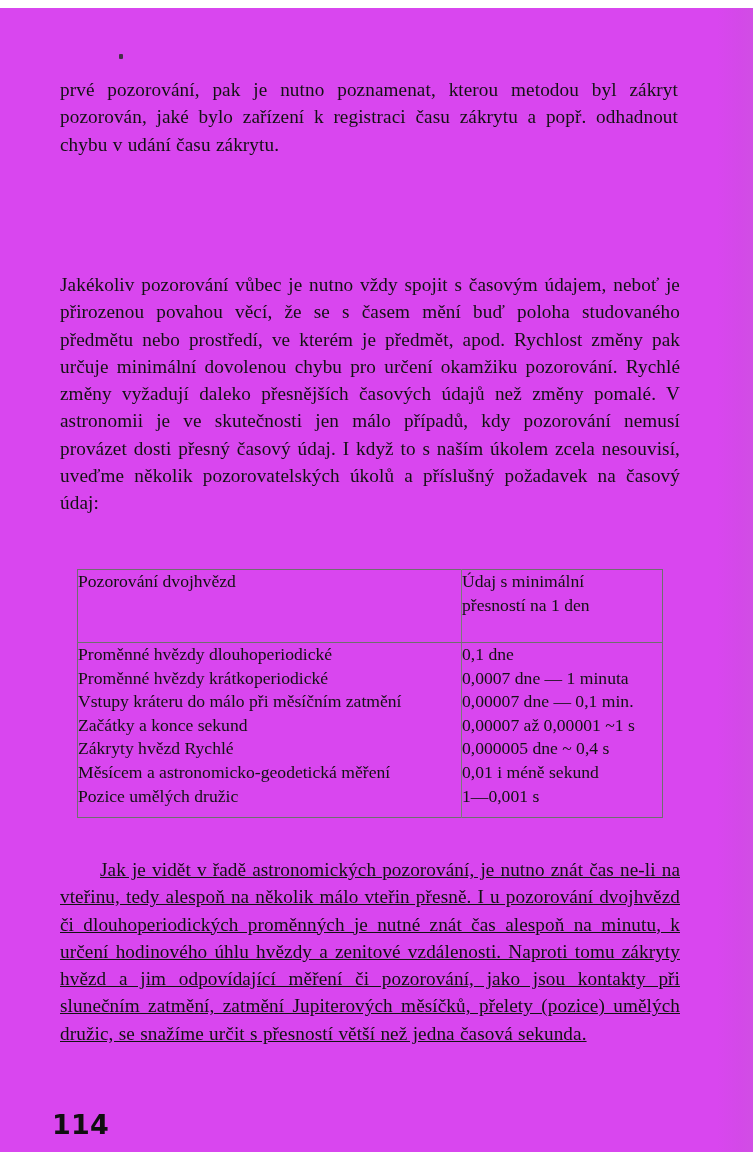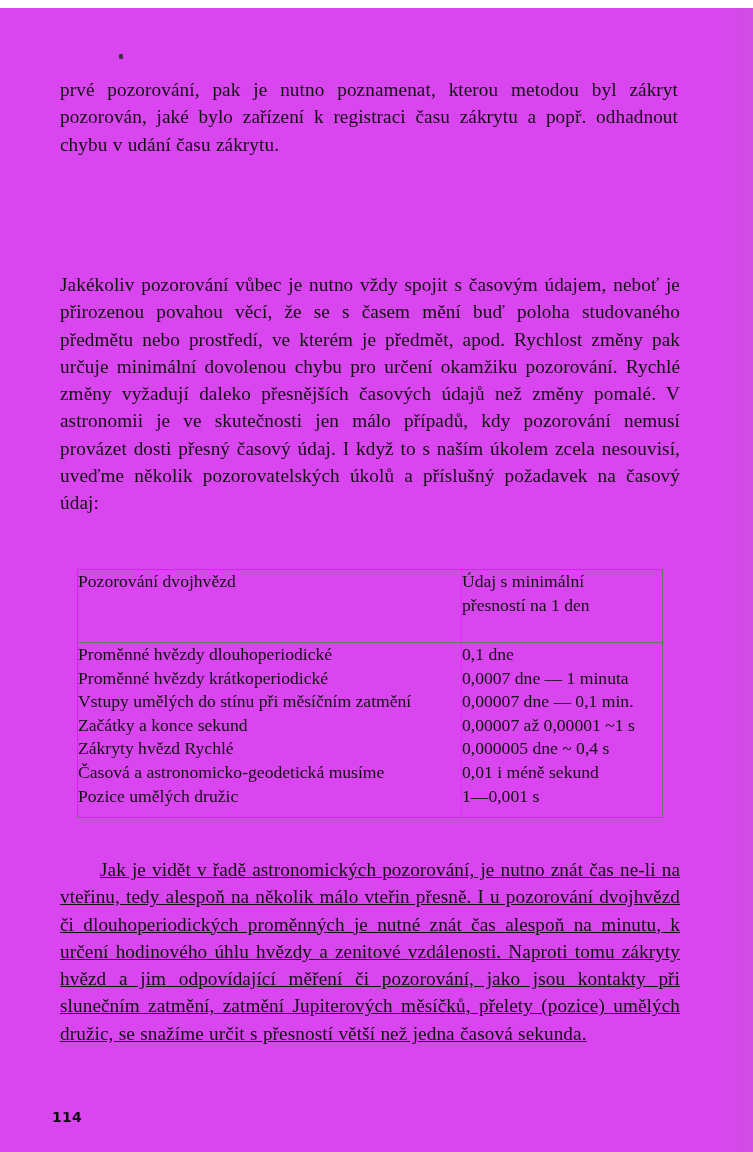--- a/index.html
+++ b/index.html
@@ -136,21 +136,21 @@
     width: 620px;
   }
   .para-end p.body { text-indent: 0; text-decoration: underline; }
   .indent-first { display: inline-block; width: 40px; }
 
   .page-number {
     position: absolute;
     left: 52px;
     top: 1101px;
     font-family: "DejaVu Sans", sans-serif;
-    font-size: 14px;
+    font-size: 27px;
     font-weight: bold;
     color: #0f0f0f;
     letter-spacing: .2px;
   }
 </style>
 </head>
 <body>
 
 <div class="page">
 
@@ -174,24 +174,24 @@
           <td class="th-right">
             <span class="ln">Údaj s minimální</span>
             <span class="ln">přesností na 1 den</span>
           </td>
         </tr>
         <tr class="body-row">
           <td class="col-left td-left">
             <span class="cell-list" id="obs-list">
                 <span class="row-item">Proměnné hvězdy dlouhoperiodické</span>
                 <span class="row-item">Proměnné hvězdy krátkoperiodické</span>
-                <span class="row-item">Vstupy umělých do stínu při měsíčním zatmění</span>
+                <span class="row-item">Vstupy kráteru do málo při měsíčním zatmění</span>
                 <span class="row-item">Začátky a konce sekund</span>
                 <span class="row-item">Zákryty hvězd Rychlé</span>
-                <span class="row-item">Časová a astronomicko-geodetická musíme</span>
+                <span class="row-item">Měsícem a astronomicko-geodetická měření</span>
                 <span class="row-item">Pozice umělých družic</span>
               </span>
           </td>
           <td class="td-right">
             <span class="cell-list" id="prec-list">
                 <span class="row-item">0,1 dne</span>
                 <span class="row-item">0,0007 dne — 1 minuta</span>
                 <span class="row-item">0,00007 dne — 0,1 min.</span>
                 <span class="row-item">0,00007 až 0,00001 ~1 s</span>
                 <span class="row-item">0,000005 dne ~ 0,4 s</span>

